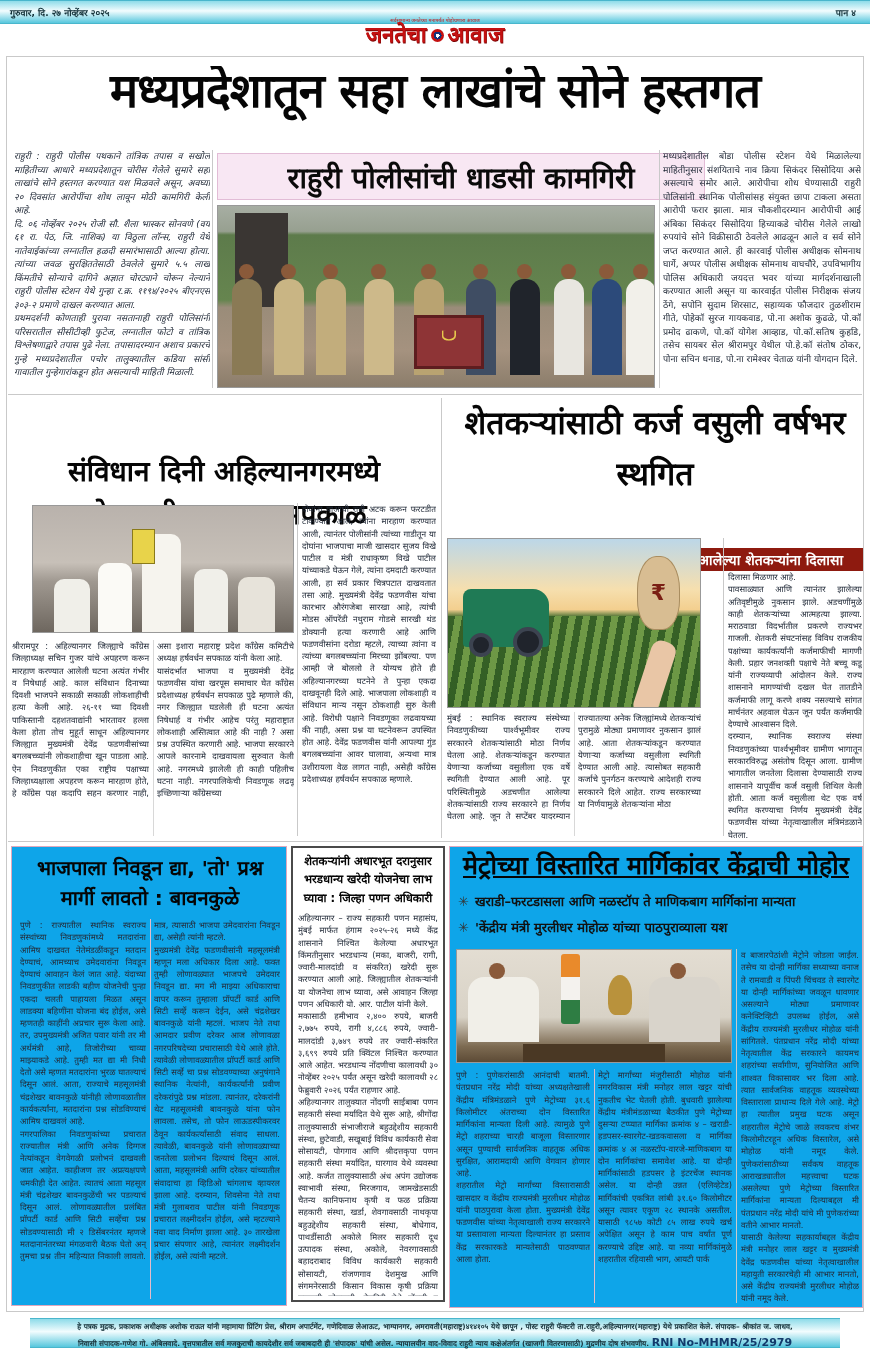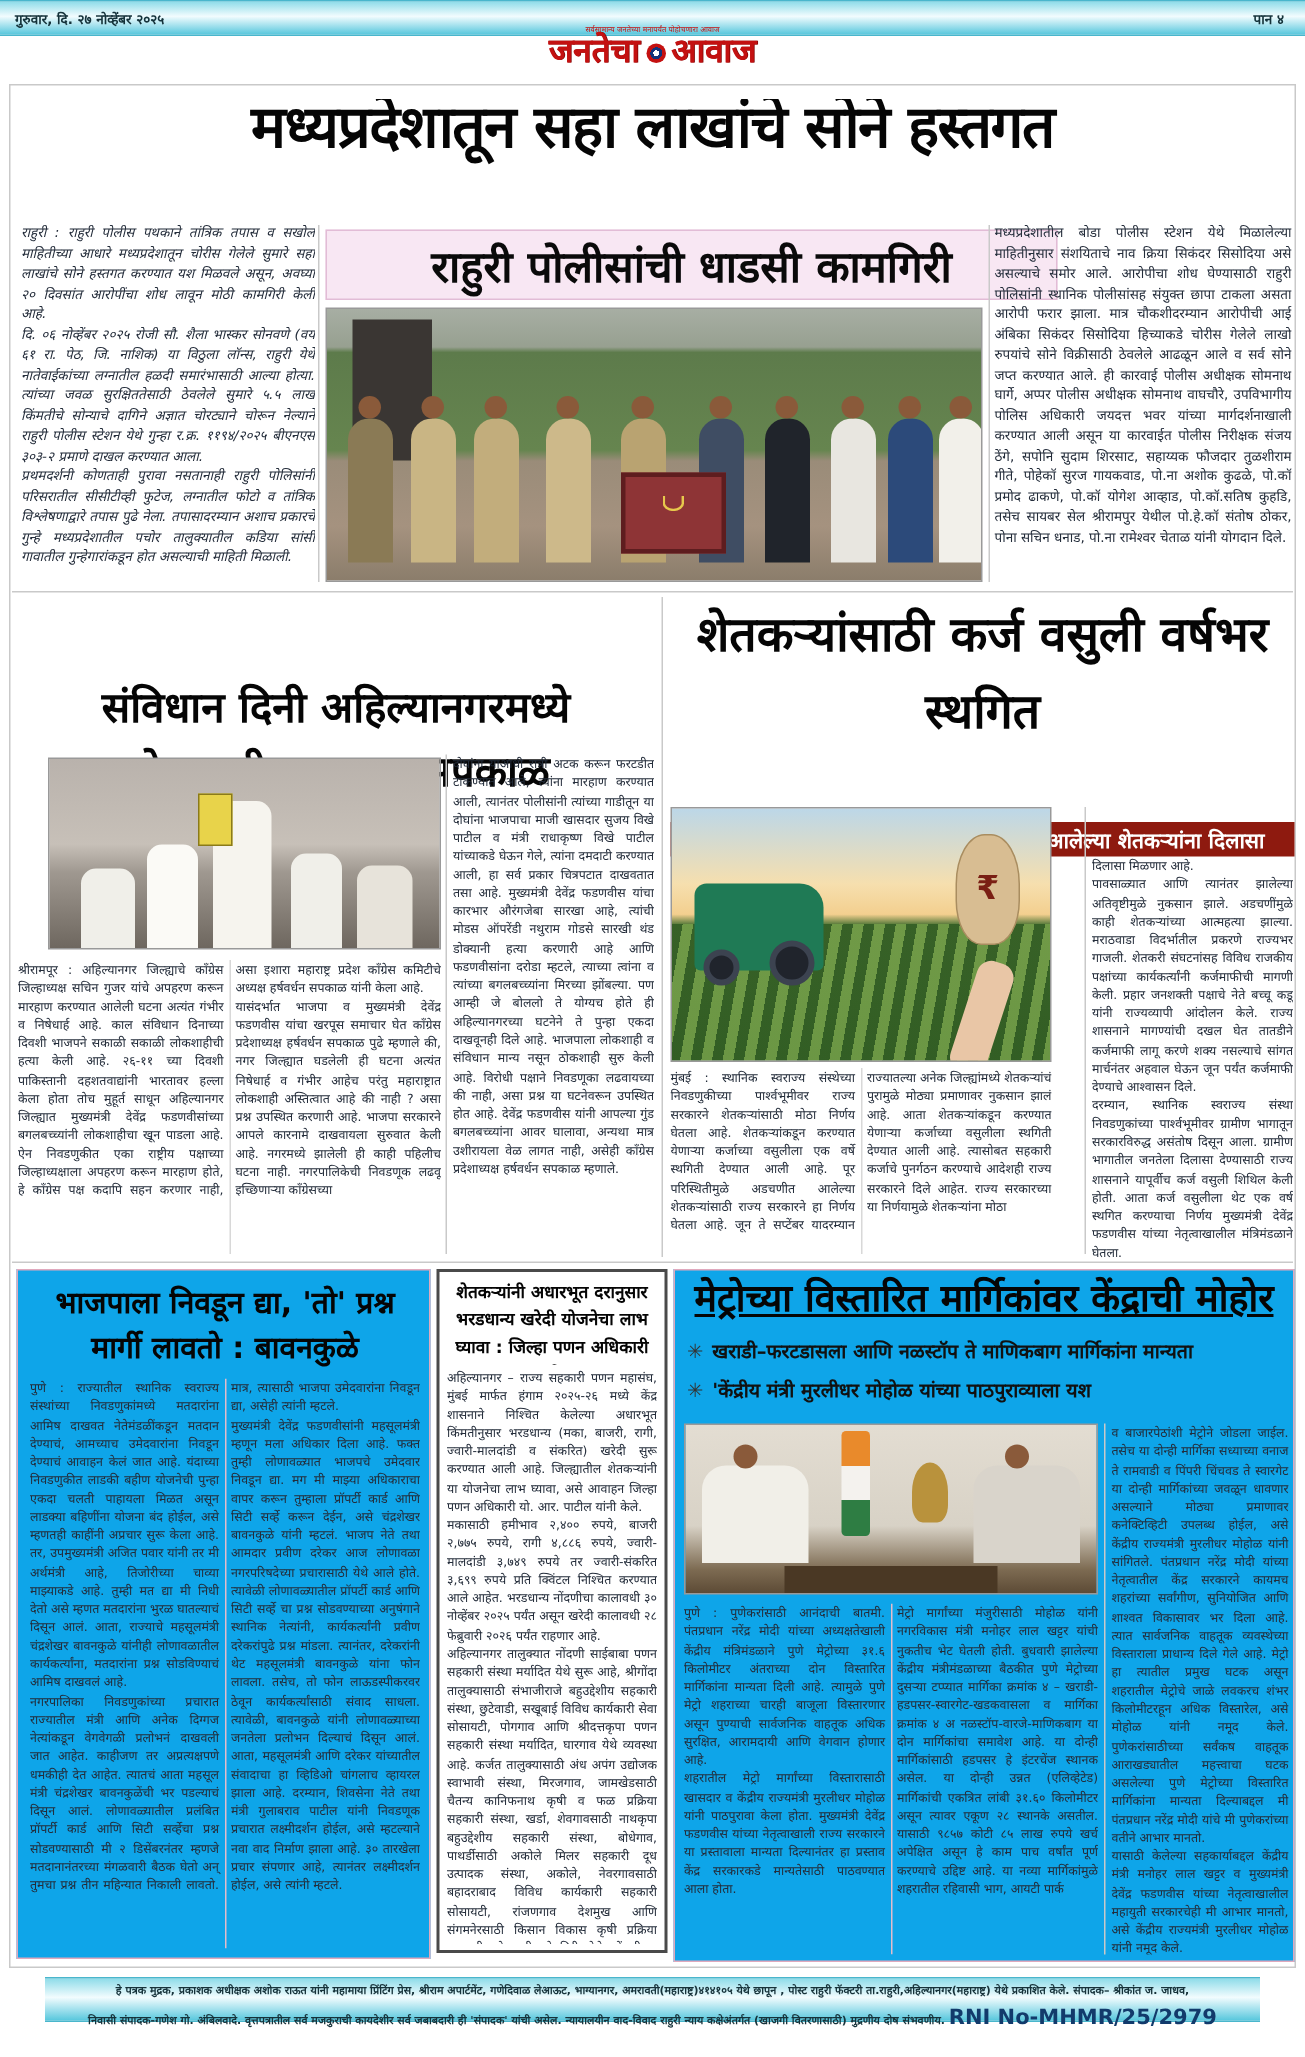--- a/index.html
+++ b/index.html
@@ -23,21 +23,21 @@
   .masthead { font-size:22px; font-weight:800; color:#c41111;
     text-shadow:0.5px 0.5px 0 #7a0404; background:#ffffff; padding:0 10px;
     display:inline-flex; align-items:center; gap:4px; }
   .m-logo { width:13px; height:13px; border-radius:50%;
     background:radial-gradient(circle at 50% 50%, #ffffff 0 2px, #12337a 2px 4px, #c41111 4px 7px);
     display:inline-block; }
 
   .frame { border:1px solid #c9c9c9; }
 
   .headline { font-weight:800; color:#050505; text-align:center; overflow:hidden; }
-  .h-main { font-size:39px; line-height:1.05; letter-spacing:-1px; }
+  .h-main { font-size:47px; line-height:1.05; letter-spacing:-1px; }
   .h-sec  { font-size:28px; line-height:1.55;margin-top:48px; }
   .h-loan { font-size:32px; line-height:1.58; }
   .h-metro{ font-size:25px; line-height:1.2; }
 
   .kicker {
     background:#f8e7f3; border:1px solid #e2bcd6;
     display:flex; align-items:center; justify-content:center;
     font-size:29px; font-weight:800; color:#0a0a0a; overflow:hidden;
   }
 
@@ -92,21 +92,21 @@
 
   .ph-meet { background:linear-gradient(180deg,#e3ddd2 0%, #d8d2c6 60%, #7d6b52 86%, #5d4b36 100%); }
   .ph-meet .flag { position:absolute; left:38%; top:4%; width:7%; height:62%;
     background:linear-gradient(180deg,#e98a2b 0 33%, #f4f2ee 33% 66%, #2e7d43 66% 100%); border-radius:3px; }
   .ph-meet .statue { position:absolute; left:55%; top:22%; width:9%; height:36%; background:#b9923c; border-radius:50% 50% 30% 30%; }
   .ph-meet .man { position:absolute; bottom:18%; width:26%; height:58%; border-radius:16px 16px 0 0; }
   .ph-meet .man::before { content:""; position:absolute; top:-14px; left:30%; width:16px; height:16px; border-radius:50%; background:#8a5a3a; }
   .ph-meet .table { position:absolute; left:24%; bottom:0; width:52%; height:16%; background:#4a3824; }
 
   .footer-line { font-size:7.3px; font-weight:bold; color:#16323a; text-align:center; line-height:1.8; overflow:hidden; white-space:nowrap; }
-  .rni { font-size:14px; font-weight:800; color:#123a6b; }
+  .rni { font-size:11px; font-weight:800; color:#123a6b; }
 </style>
 </head>
 <body>
 
 <div class="abs band" style="left:0; top:27; width:870px; height:24px;">
   <span class="abs tinytext" style="left:10px; top:5px;">गुरुवार, दि. २७ नोव्हेंबर २०२५</span>
   <span class="abs tinytext" style="right:14px; top:5px;">पान ४</span>
 </div>
 <div class="abs masthead-wrap" style="left:285px; top:18px; width:300px;">
   <span class="masthead-tag">सर्वसामान्य जनतेच्या मनापर्यंत पोहोचणारा आवाज</span>

